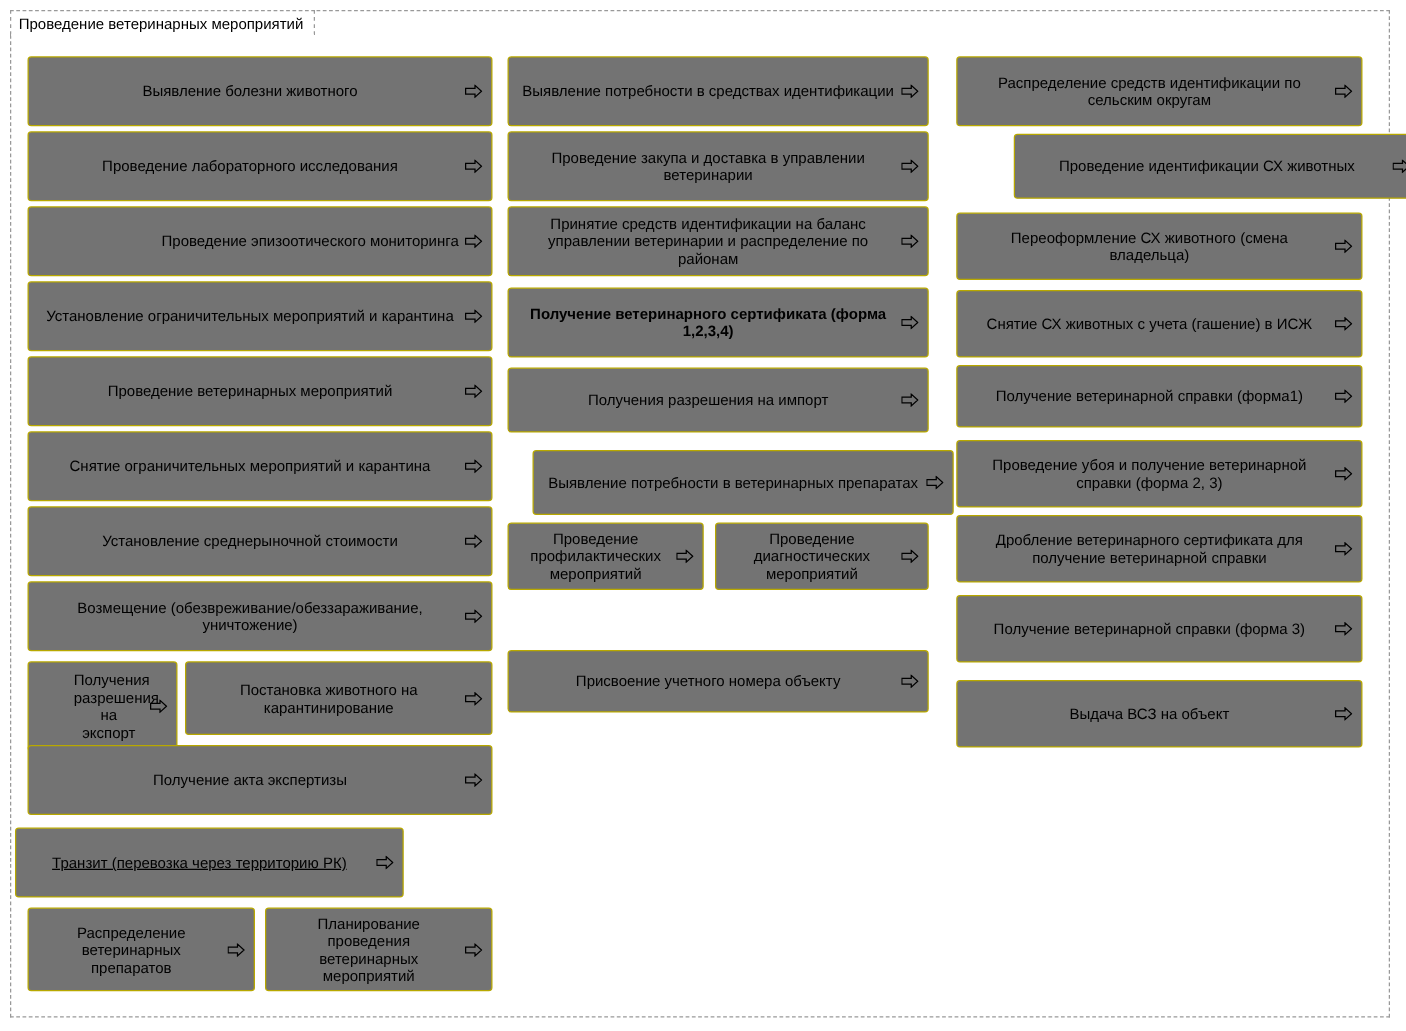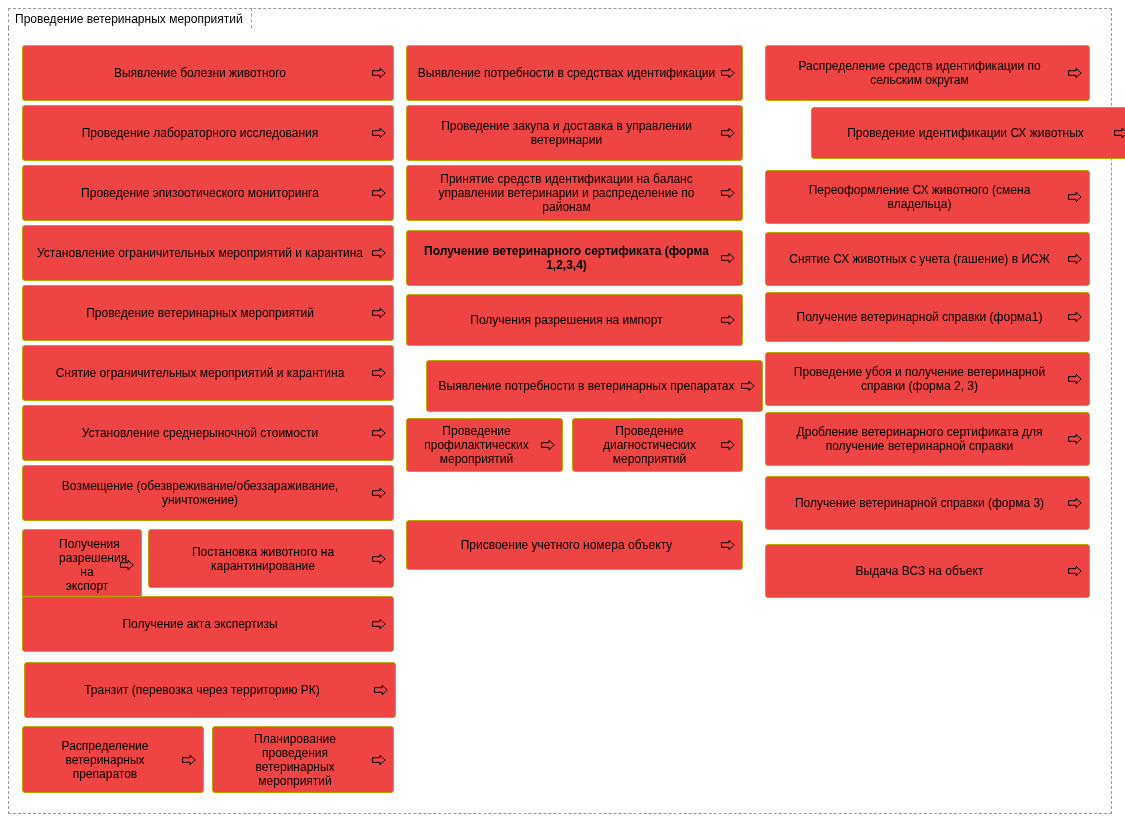--- a/index.html
+++ b/index.html
@@ -50,21 +50,21 @@
   .group-tab-cover {
     position: absolute;
     background: #ffffff;
     height: 2px;
     z-index: 4;
   }
 
   
   .node {
     position: absolute;
-    background: #ef4444;
+    background: #737373;
     border: 1px solid #b8a800;
     border-radius: 3px;
     box-sizing: border-box;
     display: flex;
     align-items: center;
     justify-content: center;
     text-align: center;
     font-size: 12px;
     color: #000000;
     padding: 4px 26px 4px 10px;
@@ -97,21 +97,21 @@
         <span class="arrow-icon"><svg width="14" height="11" viewBox="0 0 14 11" xmlns="http://www.w3.org/2000/svg">
             <path d="M0.5 3.2 L8 3.2 L8 0.8 L13.2 5.5 L8 10.2 L8 7.8 L0.5 7.8 Z" fill="none" stroke="#000000" stroke-width="1"></path>
           </svg></span>
       </div>
       <div class="node" style="left: 22px; top: 105px; width: 372px; height: 56px;">
         <span class="label">Проведение лабораторного исследования</span>
         <span class="arrow-icon"><svg width="14" height="11" viewBox="0 0 14 11" xmlns="http://www.w3.org/2000/svg">
             <path d="M0.5 3.2 L8 3.2 L8 0.8 L13.2 5.5 L8 10.2 L8 7.8 L0.5 7.8 Z" fill="none" stroke="#000000" stroke-width="1"></path>
           </svg></span>
       </div>
-      <div class="node" style="left: 22px; top: 165px; width: 372px; height: 56px;">
+      <div class="node" style="left: 22px; top: 165px; width: 372px; height: 56px; text-align: right;">
         <span class="label">Проведение эпизоотического мониторинга</span>
         <span class="arrow-icon"><svg width="14" height="11" viewBox="0 0 14 11" xmlns="http://www.w3.org/2000/svg">
             <path d="M0.5 3.2 L8 3.2 L8 0.8 L13.2 5.5 L8 10.2 L8 7.8 L0.5 7.8 Z" fill="none" stroke="#000000" stroke-width="1"></path>
           </svg></span>
       </div>
       <div class="node" style="left: 22px; top: 225px; width: 372px; height: 56px;">
         <span class="label">Установление ограничительных мероприятий и карантина</span>
         <span class="arrow-icon"><svg width="14" height="11" viewBox="0 0 14 11" xmlns="http://www.w3.org/2000/svg">
             <path d="M0.5 3.2 L8 3.2 L8 0.8 L13.2 5.5 L8 10.2 L8 7.8 L0.5 7.8 Z" fill="none" stroke="#000000" stroke-width="1"></path>
           </svg></span>
@@ -151,21 +151,21 @@
         <span class="arrow-icon"><svg width="14" height="11" viewBox="0 0 14 11" xmlns="http://www.w3.org/2000/svg">
             <path d="M0.5 3.2 L8 3.2 L8 0.8 L13.2 5.5 L8 10.2 L8 7.8 L0.5 7.8 Z" fill="none" stroke="#000000" stroke-width="1"></path>
           </svg></span>
       </div>
       <div class="node" style="left: 22px; top: 596px; width: 372px; height: 56px;">
         <span class="label">Получение акта экспертизы</span>
         <span class="arrow-icon"><svg width="14" height="11" viewBox="0 0 14 11" xmlns="http://www.w3.org/2000/svg">
             <path d="M0.5 3.2 L8 3.2 L8 0.8 L13.2 5.5 L8 10.2 L8 7.8 L0.5 7.8 Z" fill="none" stroke="#000000" stroke-width="1"></path>
           </svg></span>
       </div>
-      <div class="node" style="left: 24px; top: 662px; width: 372px; height: 56px;">
+      <div class="node" style="left: 12px; top: 662px; width: 311px; height: 56px; text-decoration: underline;">
         <span class="label">Транзит (перевозка через территорию РК)</span>
         <span class="arrow-icon"><svg width="14" height="11" viewBox="0 0 14 11" xmlns="http://www.w3.org/2000/svg">
             <path d="M0.5 3.2 L8 3.2 L8 0.8 L13.2 5.5 L8 10.2 L8 7.8 L0.5 7.8 Z" fill="none" stroke="#000000" stroke-width="1"></path>
           </svg></span>
       </div>
       <div class="node" style="left: 22px; top: 726px; width: 182px; height: 67px;">
         <span class="label">Распределение ветеринарных препаратов</span>
         <span class="arrow-icon"><svg width="14" height="11" viewBox="0 0 14 11" xmlns="http://www.w3.org/2000/svg">
             <path d="M0.5 3.2 L8 3.2 L8 0.8 L13.2 5.5 L8 10.2 L8 7.8 L0.5 7.8 Z" fill="none" stroke="#000000" stroke-width="1"></path>
           </svg></span>

